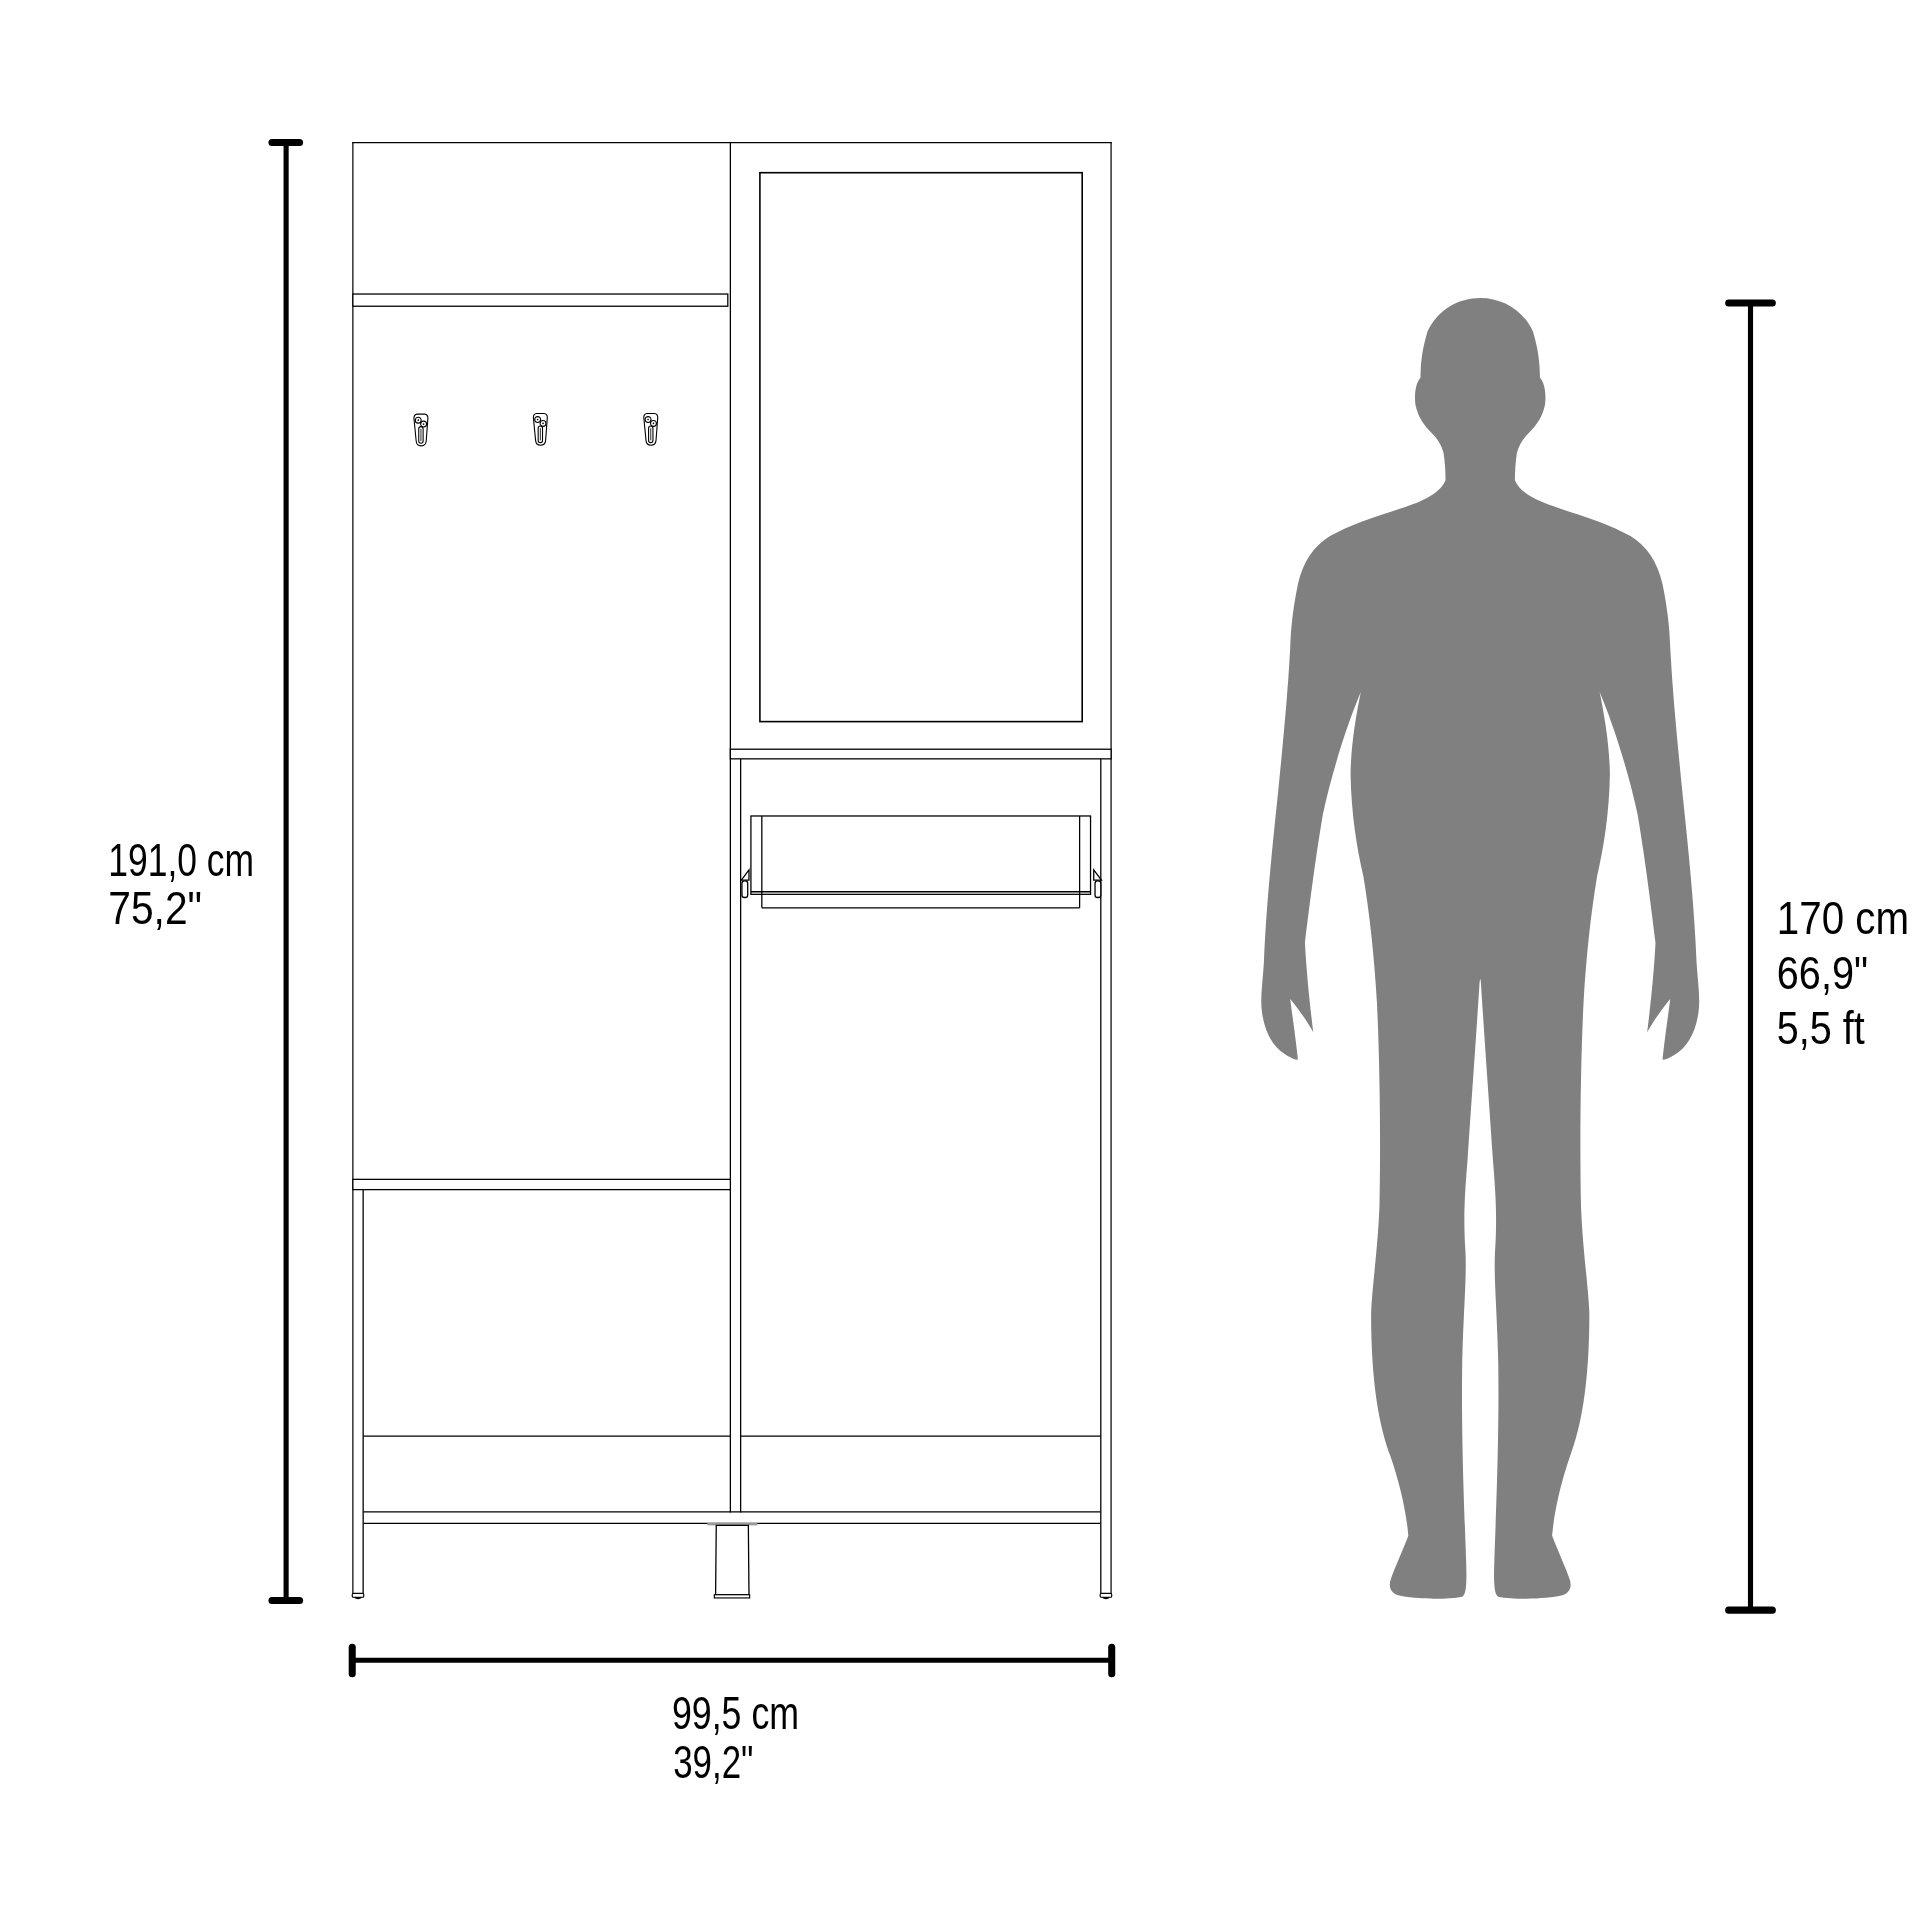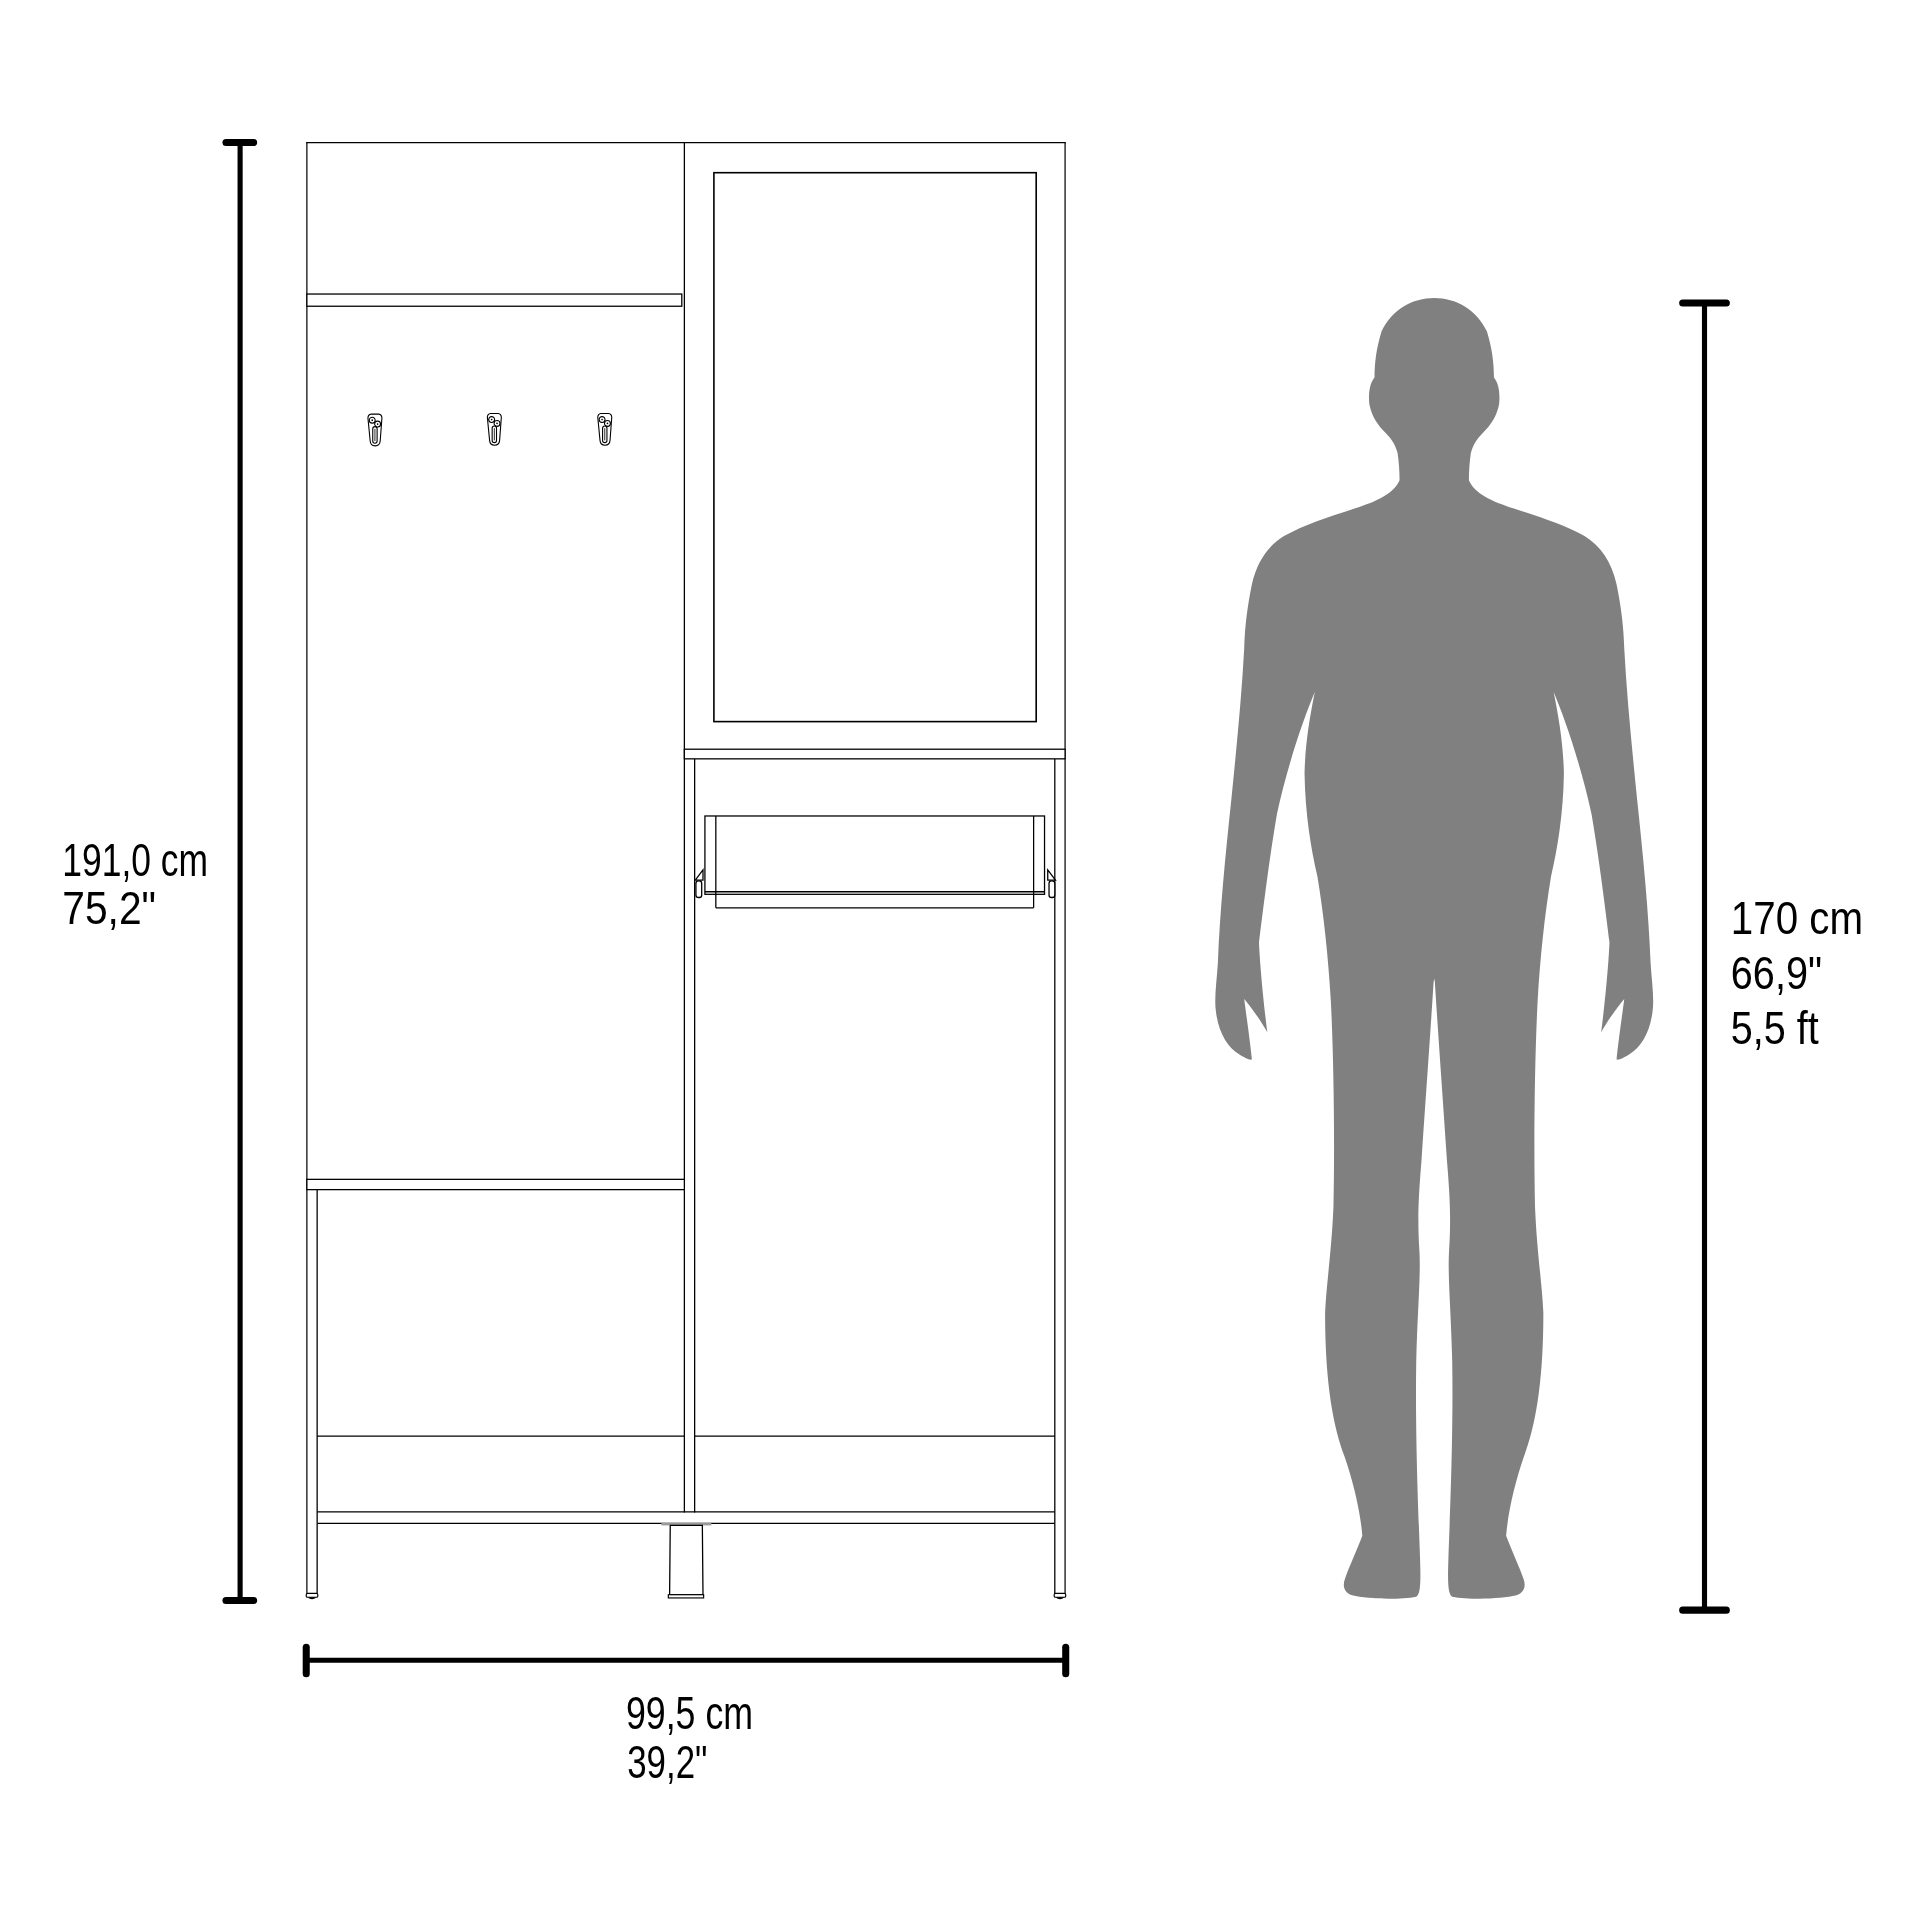--- a/index.html
+++ b/index.html
@@ -1,17 +1,17 @@
 <!DOCTYPE html>
 <html style="font-size:10.3px"><head>
 <meta charset="utf-8">
 <style>
 html,body { margin:0; padding:0; background:#ffffff; }
 .page { position:relative; width:1682px; height:1926px; background:#4d7c0f;
-  font-family:"Liberation Sans", sans-serif; }
+  font-family:"Liberation Sans", sans-serif;margin-left:46px; }
 svg { display:block; font-family:"Liberation Sans", sans-serif; }
 </style>
 </head>
 <body>
 <div class="page">
 <svg width="1926" height="1926" viewBox="0 0 3000 3000">
 
 <rect x="0" y="0" width="3000" height="3000" fill="#ffffff"></rect>
 
 <line x1="478" y1="221" x2="478" y2="2482" stroke="#000" stroke-width="1.9"></line>

